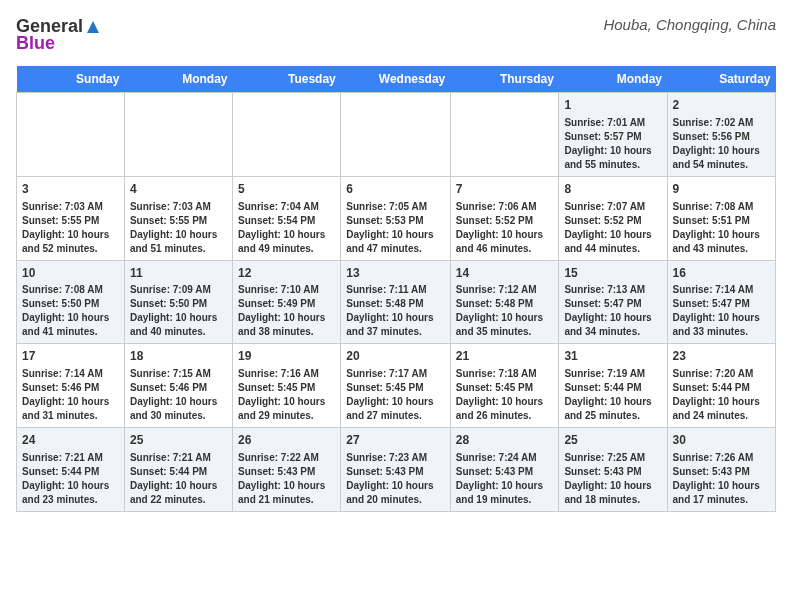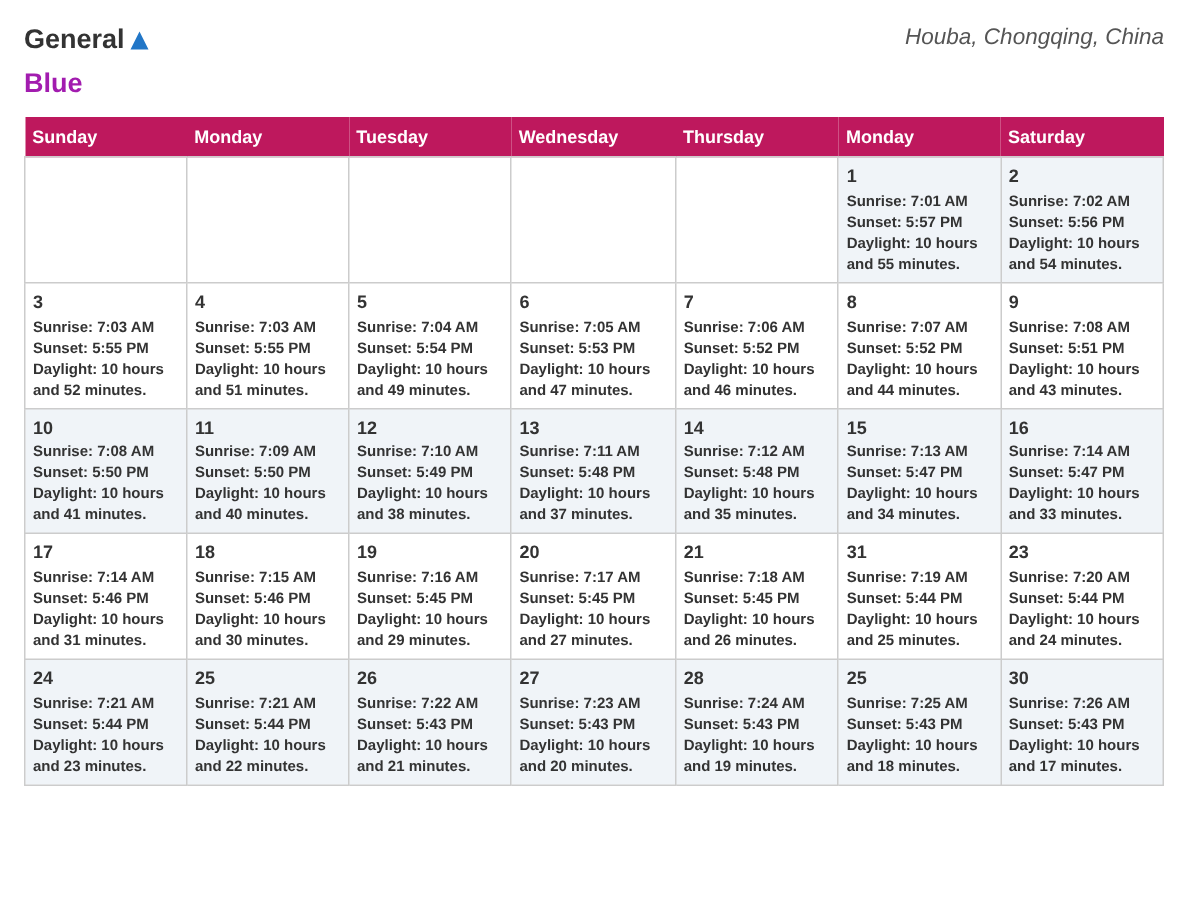--- a/index.html
+++ b/index.html
@@ -13,43 +13,42 @@
     .header {
       display: flex;
       justify-content: space-between;
       align-items: flex-start;
       margin-bottom: 12px;
     }
     .logo {
       display: flex;
       flex-direction: column;
       align-items: flex-start;
-      gap: 12px;
     }
     .title-area { text-align: right; }
     .month-title {
       font-size: 36px;
       font-weight: bold;
       color: #333;
       line-height: 1.1;
     }
     .subtitle {
       font-size: 15px;
       color: #555;
       font-style: italic;
     }
     table {
       width: 100%;
       border-collapse: collapse;
       font-size: 11px;
     }
     thead tr th {
-      background-color: #be185d;
+      background-color: #3b82f6;
       color: white;
-      text-align: left;
+      text-align: right;
       padding: 6px 5px;
       font-size: 12px;
       font-weight: bold;
     }
     tbody tr td {
       border: 1px solid #ccc;
       vertical-align: top;
       padding: 4px 5px;
       width: 112px;
       height: 80px;

